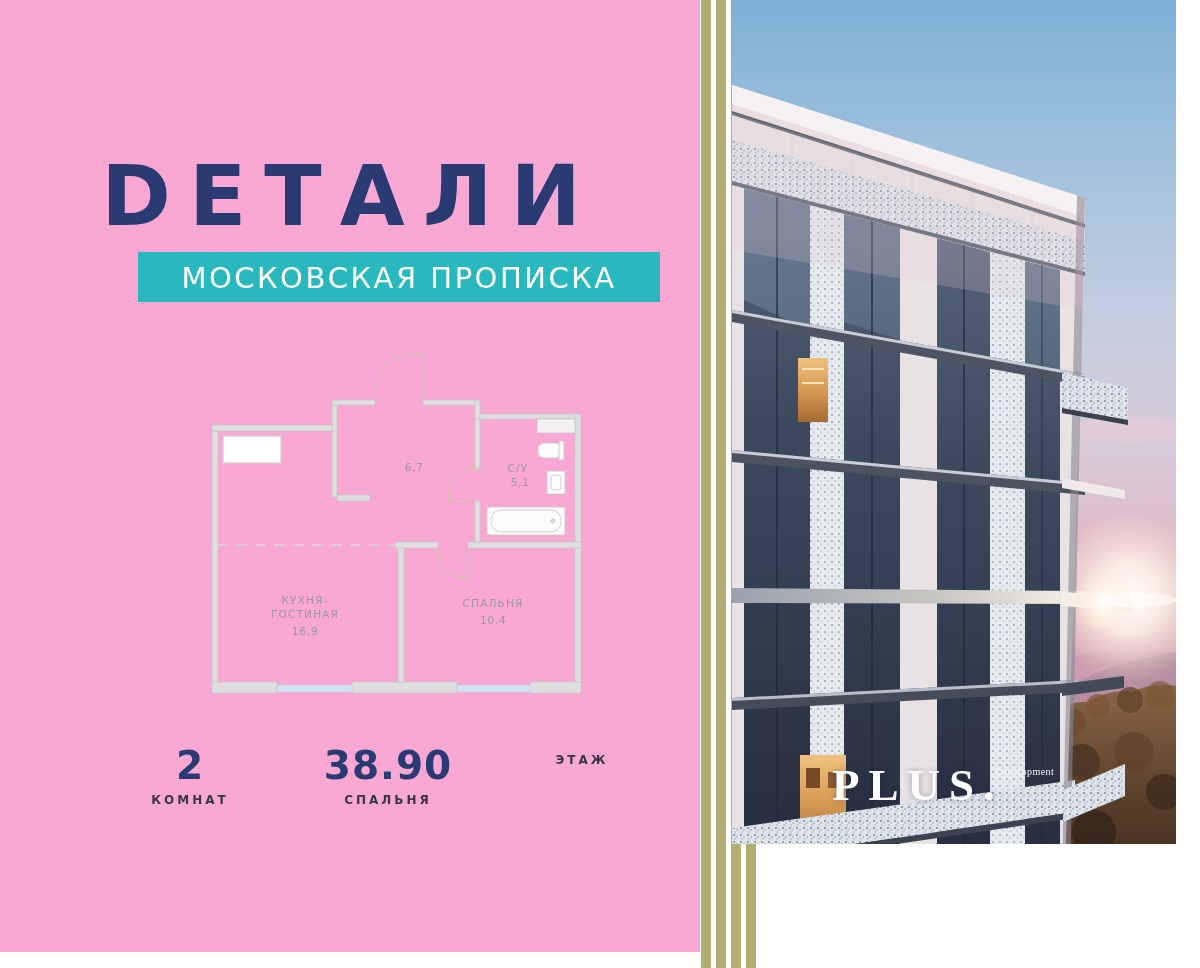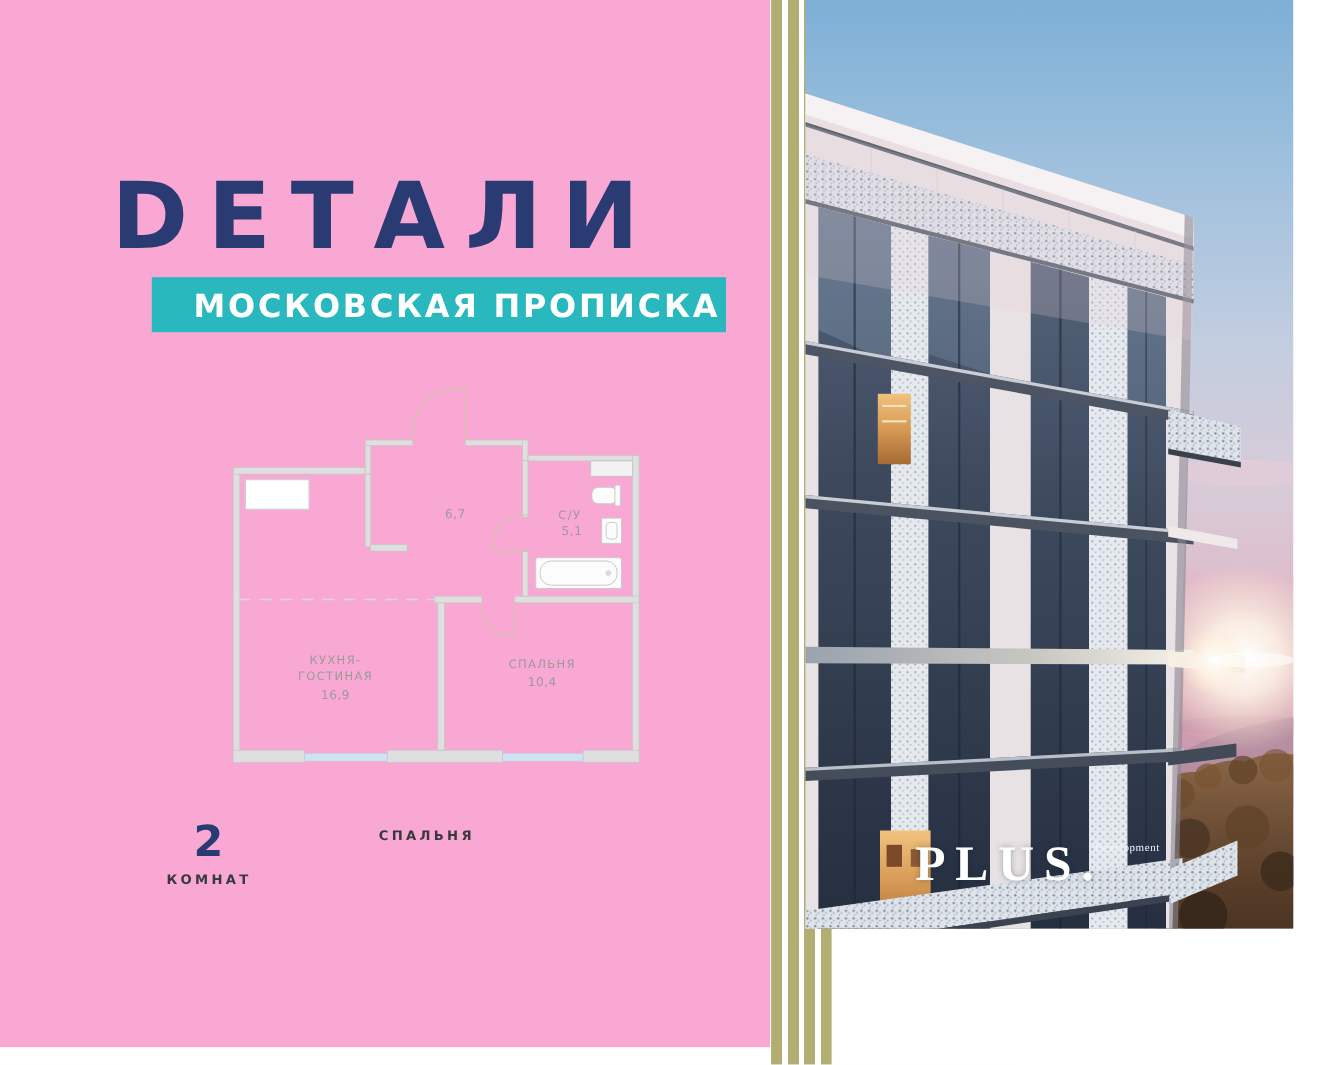--- a/index.html
+++ b/index.html
@@ -4,22 +4,22 @@
 <style>
   html,body{margin:0;padding:0;background:#ffffff;}
   .canvas{position:relative;width:1200px;height:968px;background:#ffffff;overflow:hidden;
           font-family:"DejaVu Sans","Liberation Sans",sans-serif;}
   
   .left-panel{position:absolute;left:0;top:0;width:700px;height:952px;background:#f9a8d4;}
   .brand-logo{position:absolute;left:60px;top:148px;width:580px;height:96px;line-height:96px;
               text-align:center;color:#2a3b74;font-size:84px;font-weight:800;
               letter-spacing:18px;white-space:nowrap;}
   .tagline-banner{position:absolute;left:138px;top:252px;width:522px;height:50px;background:#29b8bd;}
-  .tagline-banner span{display:block;width:100%;height:50px;line-height:52px;text-align:left;
-              color:#ffffff;font-size:29px;font-weight:700;letter-spacing:2.5px;white-space:nowrap;margin-left:38px;}
+  .tagline-banner span{display:block;width:100%;height:50px;line-height:52px;text-align:center;
+              color:#ffffff;font-size:29px;font-weight:400;letter-spacing:2.5px;white-space:nowrap;}
   .floor-plan{position:absolute;left:190px;top:345px;width:410px;height:360px;}
   .stat{position:absolute;width:240px;text-align:center;}
   .stat .value{color:#2a3b74;font-size:39px;font-weight:800;line-height:40px;letter-spacing:1px;}
   .stat .label{margin-top:7px;color:#38393d;font-size:12px;font-weight:800;letter-spacing:3px;}
   .stat-1{left:70px;top:746px;}
   .stat-2{left:268px;top:746px;}
   .stat-3{left:462px;top:746px;}
   
   .stripe-divider{position:absolute;left:701px;top:0;width:55px;height:968px;
       background:repeating-linear-gradient(90deg,#b2ae71 0px,#b2ae71 10px,#ffffff 10px,#ffffff 15px);}
@@ -110,23 +110,25 @@
         <text x="303" y="262" class="plan-label">СПАЛЬНЯ</text>
         <text x="303" y="279" class="plan-area">10,4</text>
       </g>
     </svg>
 
     <div class="stat stat-1">
       <div class="value">2</div>
       <div class="label">КОМНАТ</div>
     </div>
     <div class="stat stat-2">
+      <div class="value">38.90</div>
       <div class="label">СПАЛЬНЯ</div>
     </div>
     <div class="stat stat-3">
+      <div class="label">ЭТАЖ</div>
     </div>
   </div>
 
   <div class="stripe-divider"></div>
 
   <div class="photo">
     <svg viewBox="0 0 444 968" width="444" height="968">
       <defs>
         <linearGradient id="sky" x1="0" y1="0" x2="0" y2="1">
           <stop offset="0" stop-color="#7eafd6"></stop>

